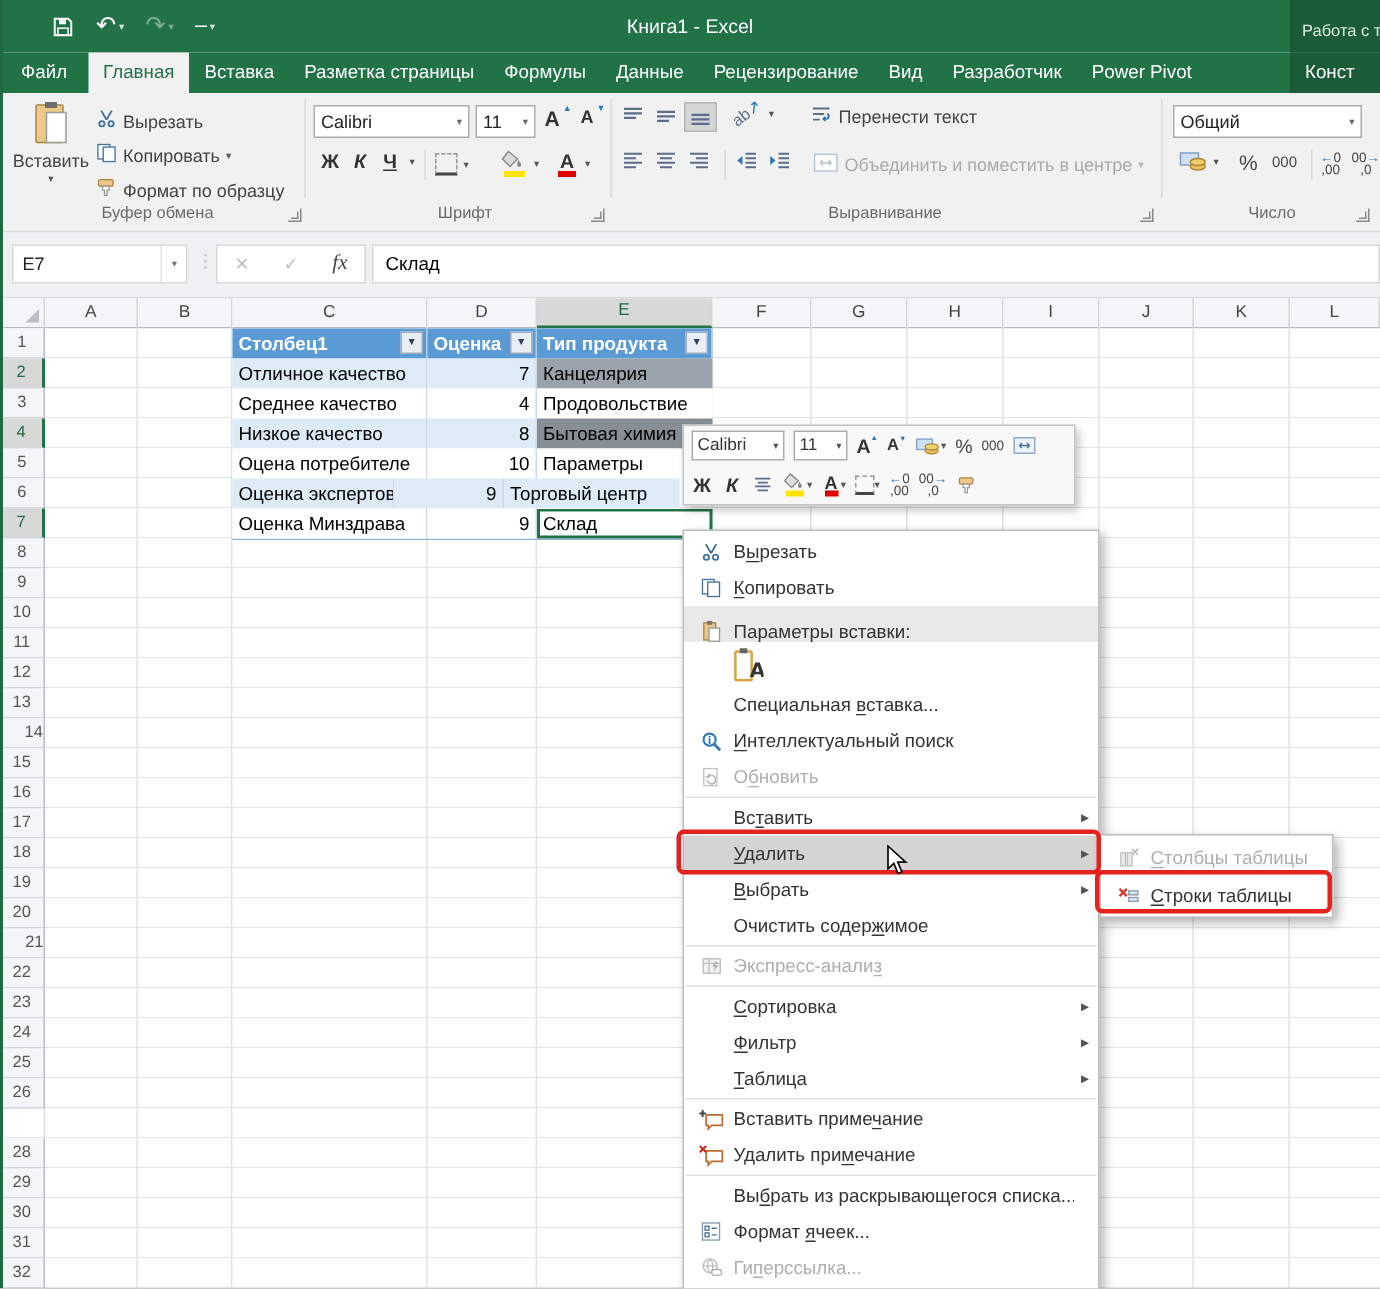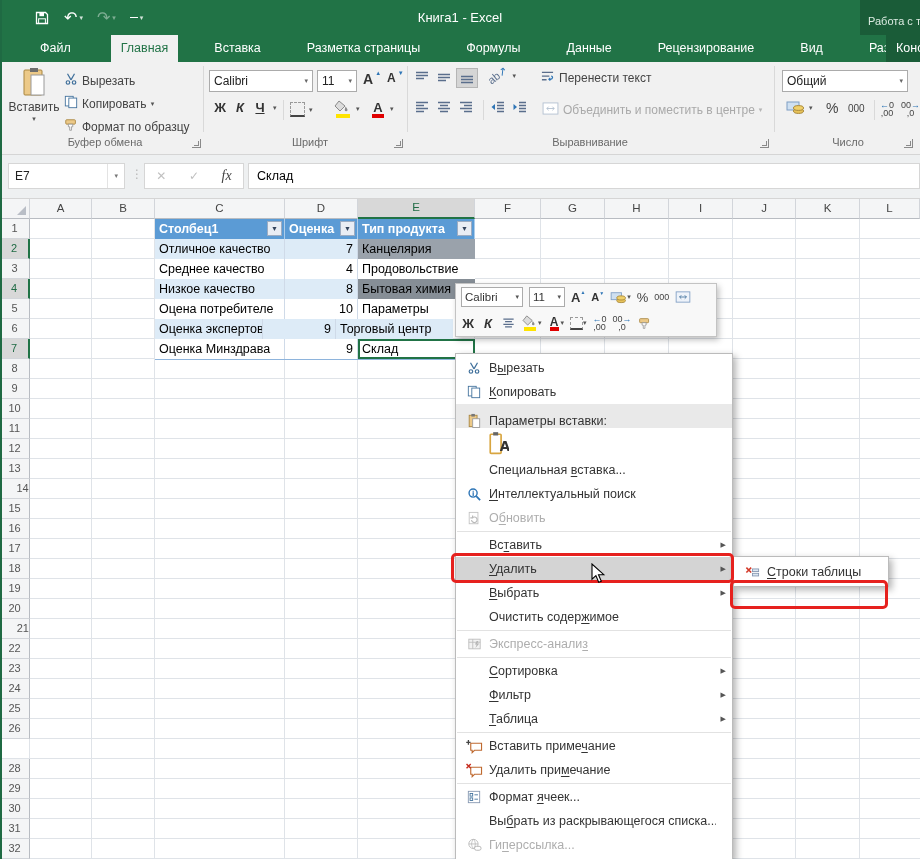--- a/index.html
+++ b/index.html
@@ -14,21 +14,21 @@
   .qat .g{display:flex;align-items:center;gap:2px;}
   .uchar{font-size:16px;line-height:16px;color:#fff;}
   .uchar.dis{color:rgba(255,255,255,.42);}
   .mini-dd{font-size:7px;color:rgba(255,255,255,.8);}
   .title{position:absolute;left:0;right:0;top:0;height:35px;line-height:35px;text-align:center;font-size:13px;color:#fff;}
   .ctx-head{position:absolute;left:860px;top:0;width:60px;height:35px;background:#1a5c38;
             font-size:11px;color:#dcebe2;line-height:14px;padding:14px 0 0 8px;white-space:nowrap;overflow:hidden;}
 
   
   .tabrow{position:absolute;left:0;top:35px;width:920px;height:27px;background:#217346;display:flex;}
-  .tab{height:27px;line-height:27px;padding:0 10px;font-size:12.5px;color:#fff;white-space:nowrap;cursor:default;margin-left:26px;}
+  .tab{height:27px;line-height:27px;padding:0 10px;font-size:12.5px;color:#fff;white-space:nowrap;cursor:default;}
   .tab.file{padding:0 14px;}
   .tab.active{background:#f1f1f1;color:#217346;}
   .tab.contextual{position:absolute;left:860px;top:0;width:60px;background:#1a5c38;padding:0 0 0 10px;overflow:hidden;}
 
   
   .ribbon{position:absolute;left:0;top:62px;width:920px;height:93px;background:#f1f1f1;border-bottom:1px solid #d5d5d5;font-size:12px;color:#444;}
   .grp-label{position:absolute;top:74px;font-size:11px;color:#6a6a6a;text-align:center;white-space:nowrap;}
   .launcher{position:absolute;top:77px;width:9px;height:9px;border-right:1px solid #8a8a8a;border-bottom:1px solid #8a8a8a;}
   .launcher:after{content:"";position:absolute;right:1px;bottom:1px;width:4px;height:4px;border-right:1px solid #8a8a8a;border-bottom:1px solid #8a8a8a;}
   .vdiv{position:absolute;top:4px;height:66px;width:1px;background:#d9d9d9;}
@@ -670,50 +670,60 @@
           <svg width="17" height="15" viewBox="0 0 18 16">
             <path d="M5 4.5h11.5v7.5h-7.5L6.5 14.5v-2.5H5z" fill="#fff" stroke="#bf6a30" stroke-width="1.2"></path>
             <path d="M0.5 1 5 5.5M5 1 0.5 5.5" stroke="#c62b1e" stroke-width="1.5"></path>
           </svg>
         </span>
         <span class="cm-lbl">Удалить при<u>м</u>ечание</span>
         <span class="cm-arr"></span>
       </div>
       <div class="cm-sep"></div>
       <div class="cm-row">
+        <span class="cm-ic"></span>
+        <span class="cm-lbl">Вы<u>б</u>рать из раскрывающегося списка...</span>
+        <span class="cm-arr"></span>
+      </div>
+      <div class="cm-row">
         <span class="cm-ic">
           <svg width="14" height="14" viewBox="0 0 16 16">
             <rect x="1.5" y="1.5" width="13" height="13" fill="#fff" stroke="#8496b0"></rect>
             <rect x="3.5" y="4" width="3" height="3" fill="none" stroke="#41719c"></rect>
             <rect x="3.5" y="9" width="3" height="3" fill="none" stroke="#41719c"></rect>
             <path d="M8.5 5.5h4M8.5 10.5h4" stroke="#41719c"></path>
           </svg>
         </span>
         <span class="cm-lbl">Формат <u>я</u>чеек...</span>
         <span class="cm-arr"></span>
       </div>
-      <div class="cm-row">
-        <span class="cm-ic"></span>
-        <span class="cm-lbl">Вы<u>б</u>рать из раскрывающегося списка...</span>
-        <span class="cm-arr"></span>
-      </div>
       <div class="cm-row dis">
         <span class="cm-ic">
           <svg width="15" height="14" viewBox="0 0 16 16">
             <circle cx="6.8" cy="6.8" r="5.3" fill="none" stroke="#bdbdbd" stroke-width="1.1"></circle>
             <path d="M1.5 6.8h10.6M6.8 1.5c-2.8 3-2.8 7.6 0 10.6M6.8 1.5c2.8 3 2.8 7.6 0 10.6" fill="none" stroke="#bdbdbd"></path>
             <rect x="8" y="9.5" width="7.5" height="4.5" rx="2.2" fill="#fff" stroke="#b0b0b0"></rect>
           </svg>
         </span>
         <span class="cm-lbl">Ги<u>п</u>ерссылка...</span>
         <span class="cm-arr"></span>
       </div>
     </div>
 
   <div class="smenu">
+      <div class="cm-row dis">
+        <span class="cm-ic">
+          <svg width="15" height="14" viewBox="0 0 16 16">
+            <rect x="2" y="4" width="3.5" height="10" fill="#ececec" stroke="#bdbdbd"></rect>
+            <rect x="7" y="4" width="3.5" height="10" fill="#ececec" stroke="#bdbdbd"></rect>
+            <path d="M10.5 1l4.5 4.5M15 1l-4.5 4.5" stroke="#bdbdbd" stroke-width="1.4"></path>
+          </svg>
+        </span>
+        <span class="cm-lbl"><u>С</u>толбцы таблицы</span>
+      </div>
       <div class="cm-row">
         <span class="cm-ic">
           <svg width="15" height="14" viewBox="0 0 16 16">
             <path d="M1 3 6.5 8.5M6.5 3 1 8.5" stroke="#d43b2a" stroke-width="1.8"></path>
             <rect x="8" y="4.5" width="7" height="3" fill="#dce6f1" stroke="#8496b0"></rect>
             <rect x="8" y="9.5" width="7" height="3" fill="#dce6f1" stroke="#8496b0"></rect>
           </svg>
         </span>
         <span class="cm-lbl"><u>С</u>троки таблицы</span>
       </div>

